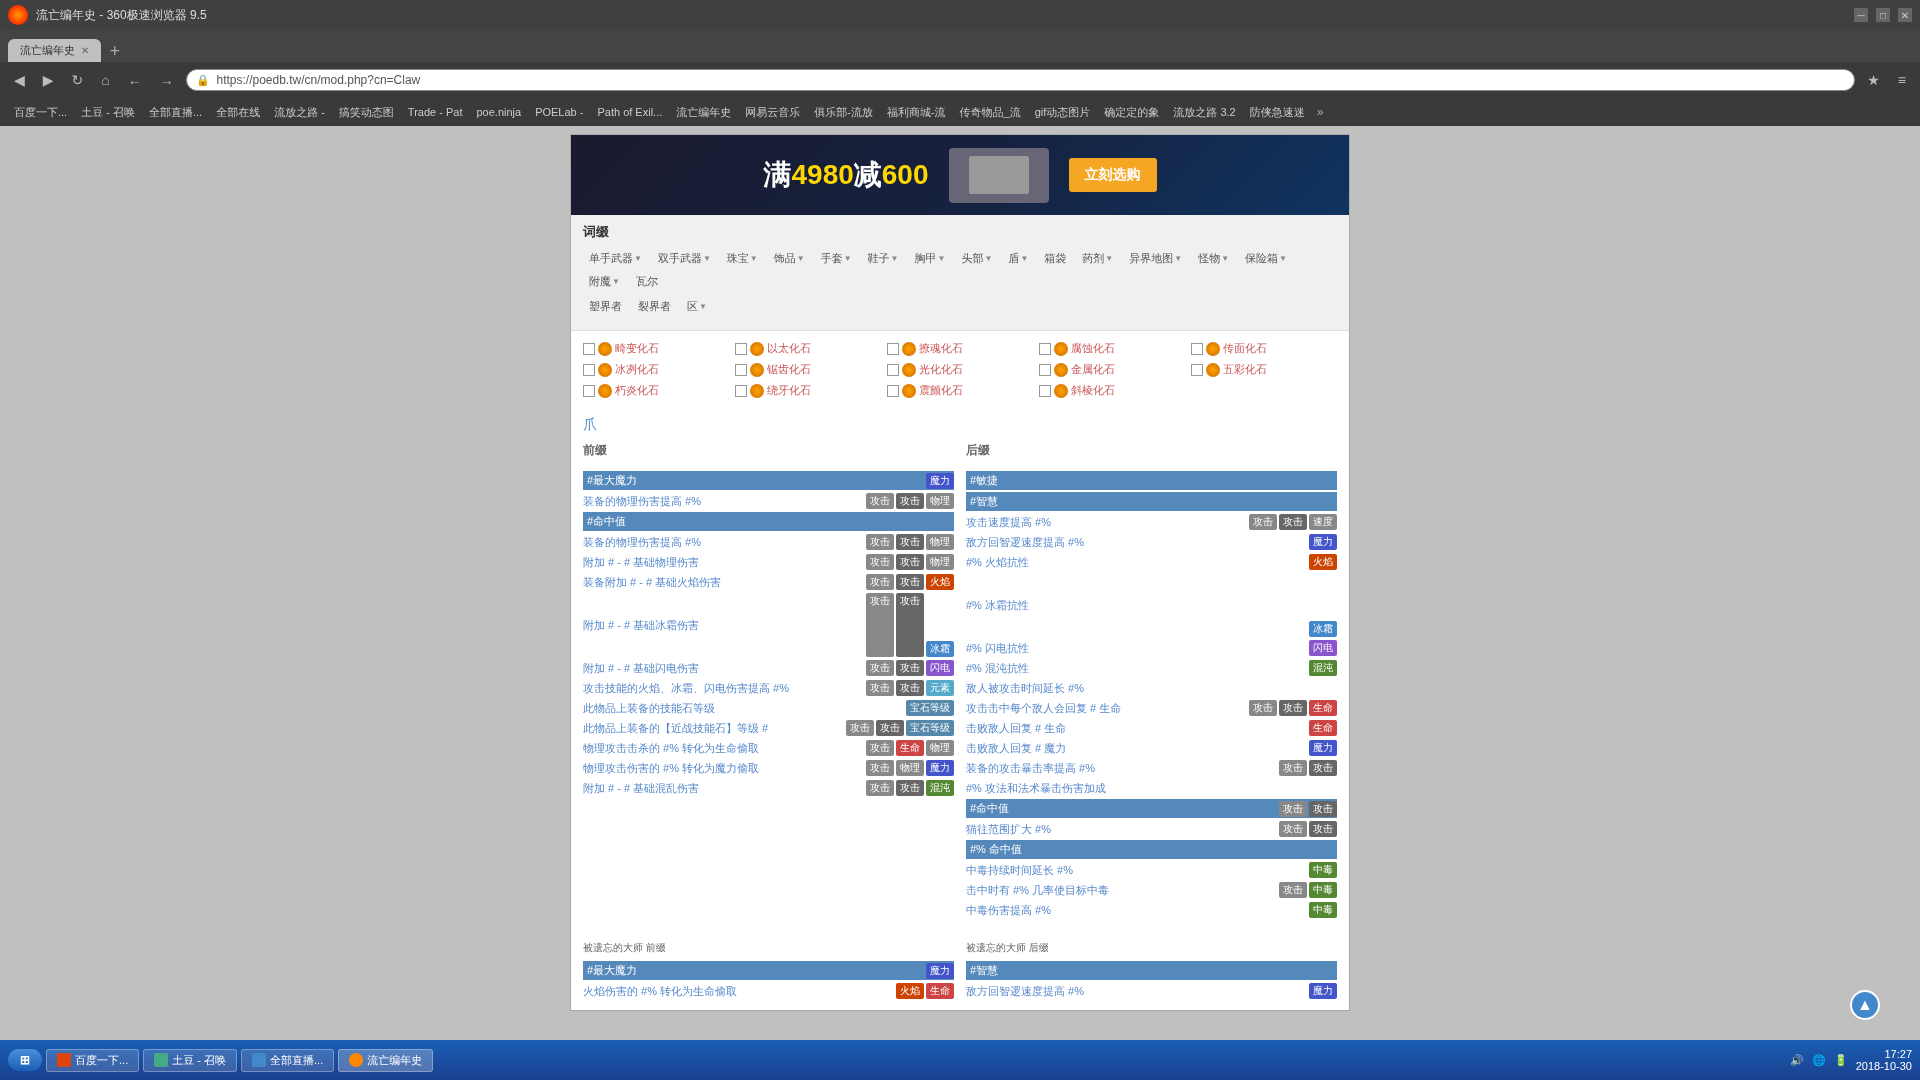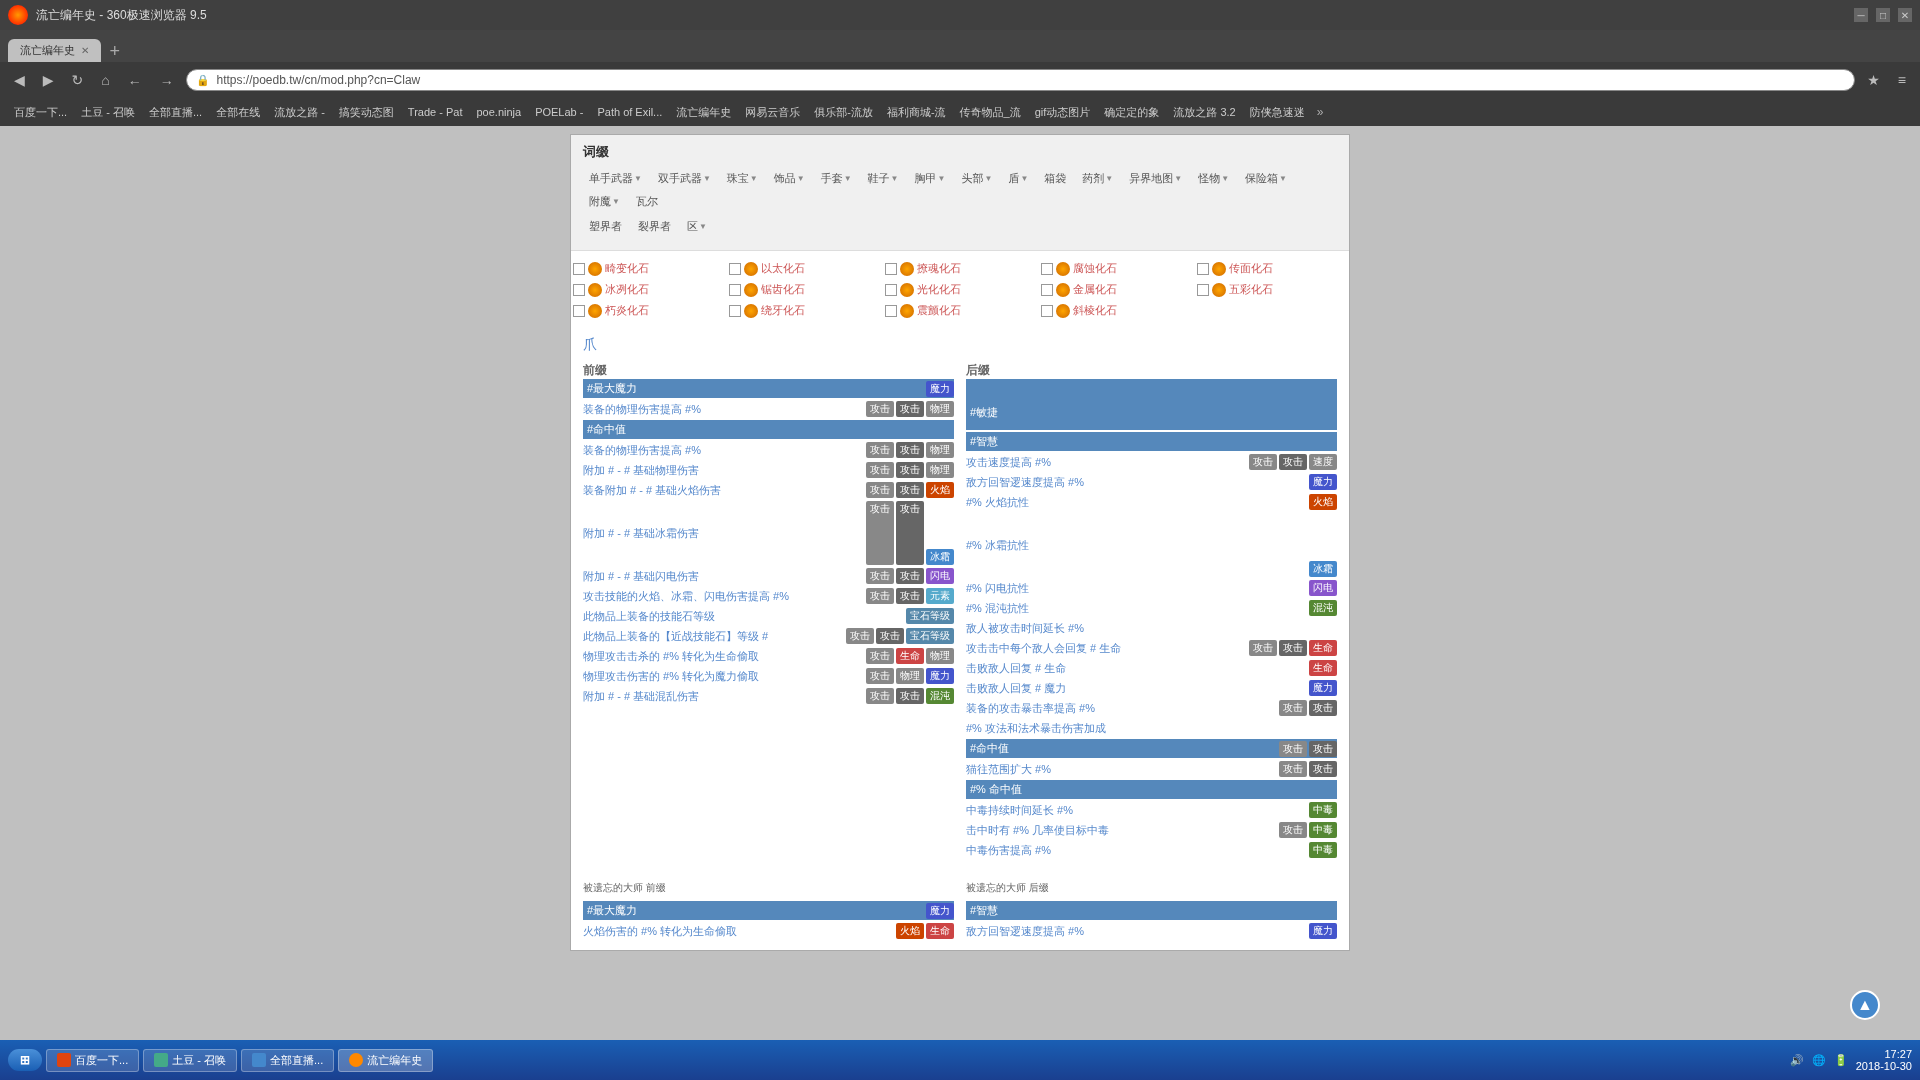--- a/index.html
+++ b/index.html
@@ -175,21 +175,21 @@
       cursor: pointer;
       white-space: nowrap;
       display: flex;
       align-items: center;
       gap: 1px;
     }
     .dropdown-arrow { font-size: 8px; color: #888; }
 
     
     .gem-section {
-      padding: 10px 2px;
+      padding: 10px 12px;
       background: #fff;
       font-family: Liberation Serif, serif;
     }
     .gem-grid {
       display: grid;
       grid-template-columns: repeat(5, 1fr);
       gap: 6px;
     }
     .gem-item {
       display: flex;
@@ -225,21 +225,21 @@
     .affix-columns {
       display: flex;
       gap: 12px;
     }
     .affix-col {
       flex: 1;
     }
     .col-title {
       font-size: 12px;
       color: #666;
-      margin-bottom: 0;
+      margin-bottom: 12px;
       font-weight: bold;
     }
 
     .affix-row {
       display: flex;
       align-items: center;
       margin-bottom: 2px;
       min-height: 18px;
     }
     .affix-label {
@@ -411,20 +411,31 @@
     <span class="bm-item">确定定的象</span>
     <span class="bm-item">流放之路 3.2</span>
     <span class="bm-item">防侠急速迷</span>
     <span style="color:#aaa;margin-left:4px;">»</span>
   </div>
 </div>
 
 <div class="main-content">
   <div class="page-container">
 
+    <div class="banner">
+      <div style="display:flex;align-items:center;gap:20px;">
+        <div style="color:#fff;font-size:28px;font-weight:bold;">
+          满<span style="color:#ffd700;">4980</span>减<span style="color:#ffd700;">600</span>
+        </div>
+        <div style="width:100px;height:55px;background:#667;border-radius:4px;display:flex;align-items:center;justify-content:center;">
+          <div style="width:60px;height:38px;background:#999;border-radius:2px;"></div>
+        </div>
+        <button class="banner-btn">立刻选购</button>
+      </div>
+    </div>
 
     <div class="menu-section">
       <div class="menu-title">词缀</div>
       <div class="menu-row">
         <span class="menu-item">单手武器 <span class="dropdown-arrow">▼</span></span>
         <span class="menu-item">双手武器 <span class="dropdown-arrow">▼</span></span>
         <span class="menu-item">珠宝 <span class="dropdown-arrow">▼</span></span>
         <span class="menu-item">饰品 <span class="dropdown-arrow">▼</span></span>
         <span class="menu-item">手套 <span class="dropdown-arrow">▼</span></span>
         <span class="menu-item">鞋子 <span class="dropdown-arrow">▼</span></span>
@@ -642,21 +653,21 @@
               <span class="tag tag-atk2">攻击</span>
               <span class="tag tag-poison">混沌</span>
             </div>
           </div>
         </div>
 
         <div class="affix-col">
           <div class="col-title">后缀</div>
 
           <div class="affix-row" style="background:#5588bb;margin-bottom:2px;">
-            <span style="color:#fff;font-size:11px;padding:10px 4px;flex:1;margin-top:16px;">#敏捷</span>
+            <span style="color:#fff;font-size:11px;padding:2px 4px;flex:1;">#敏捷</span>
           </div>
 
           <div class="affix-row" style="background:#5588bb;margin-bottom:2px;">
             <span style="color:#fff;font-size:11px;padding:2px 4px;flex:1;">#智慧</span>
           </div>
 
           <div class="affix-row">
             <span class="affix-label">攻击速度提高 #%</span>
             <div class="affix-tags">
               <span class="tag tag-atk">攻击</span>

